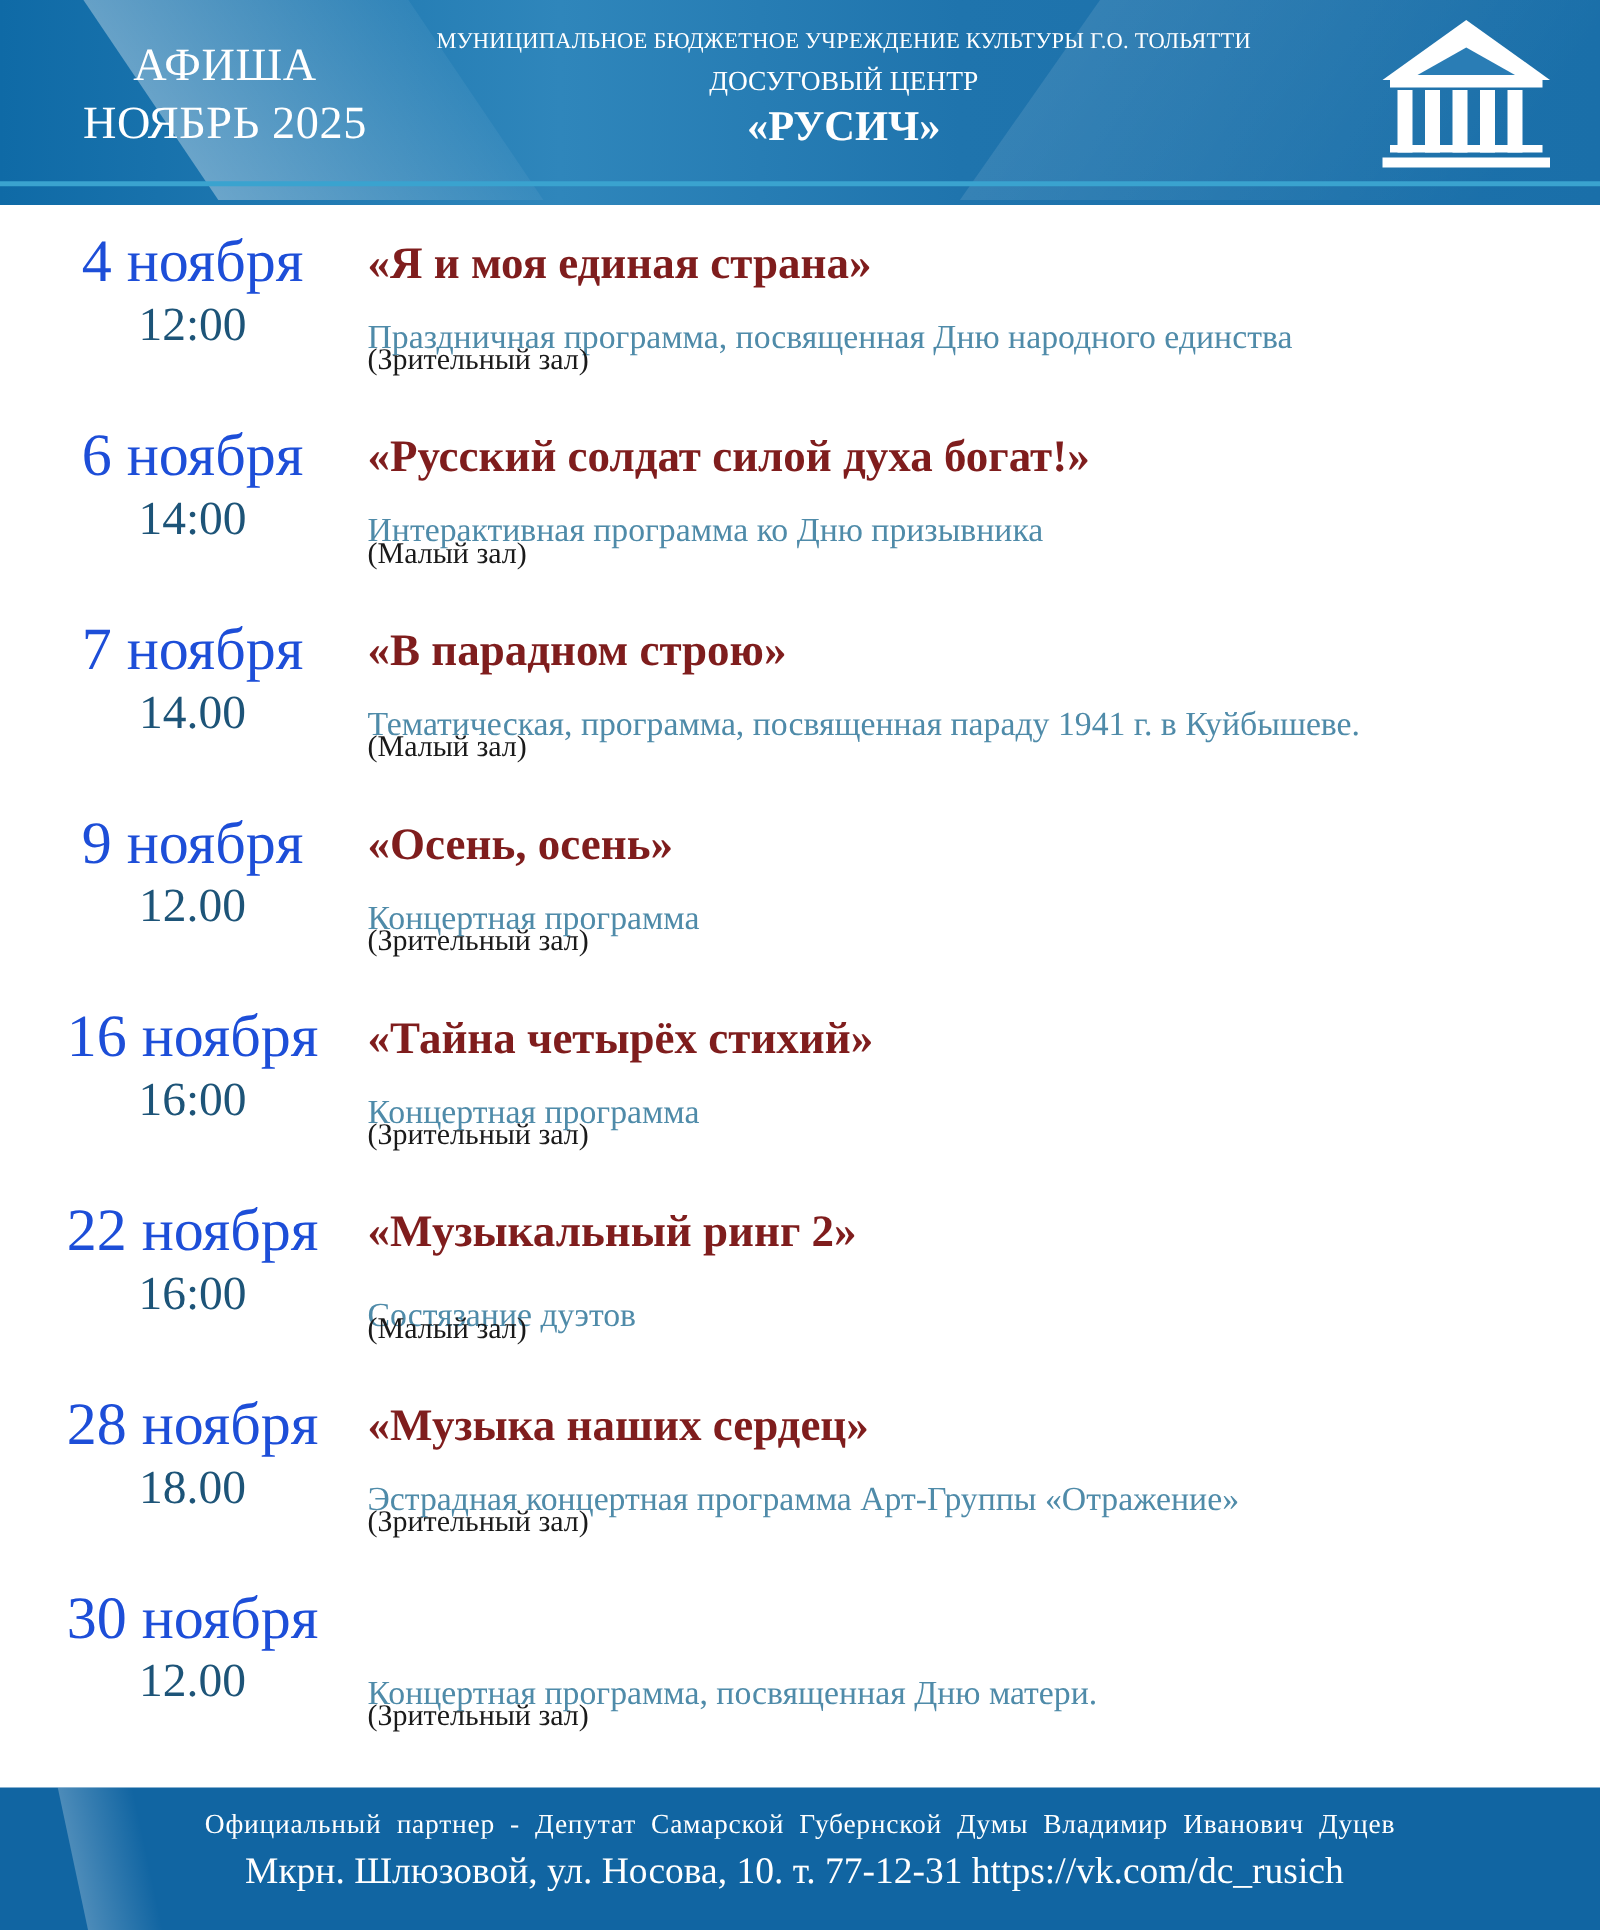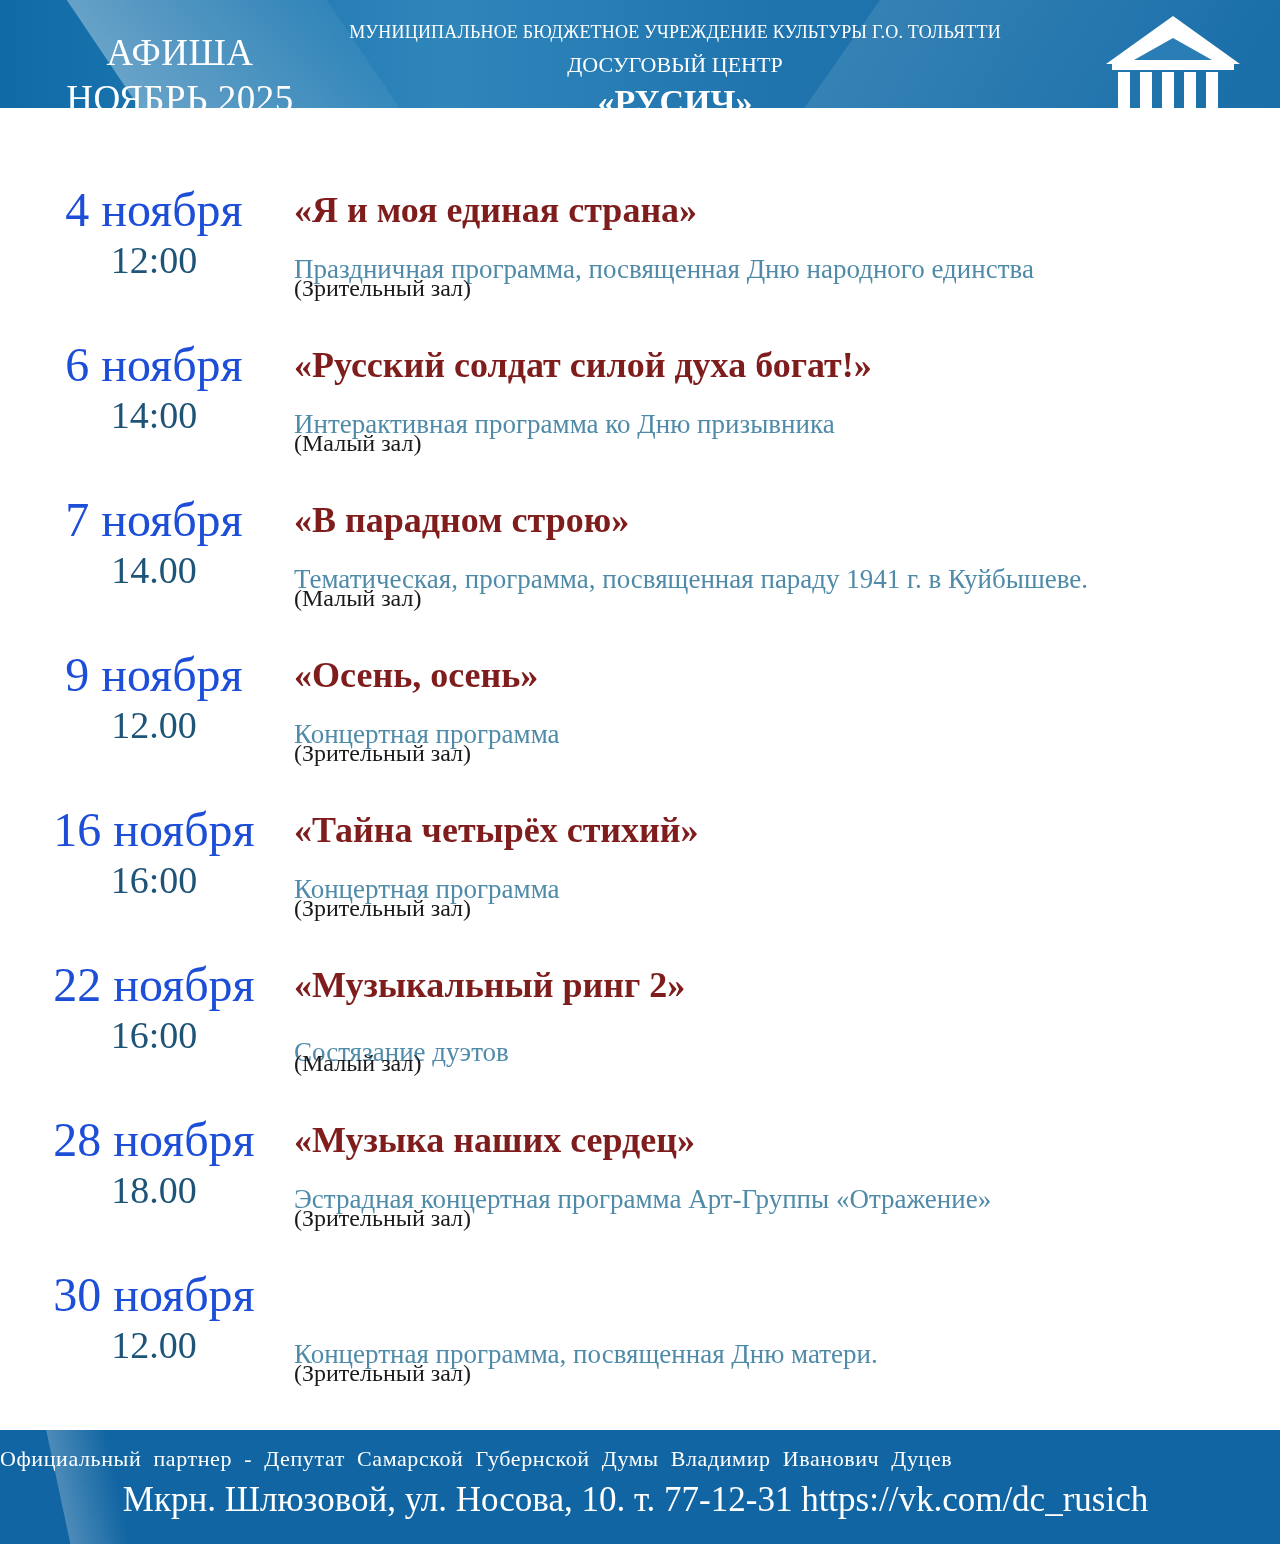--- a/index.html
+++ b/index.html
@@ -1,20 +1,20 @@
 <!DOCTYPE html>
 <html><head>
 <meta charset="utf-8">
 <style>
   * { margin: 0; padding: 0; box-sizing: border-box; }
   html, body { width: 1280px; height: 1544px; background: #ffffff; overflow: hidden; }
   body { font-family: "Liberation Serif", "DejaVu Serif", serif; position: relative; }
 
   .header {
-    position: absolute; left: 0; top: 0; width: 1280px; height: 108px;
+    position: absolute; left: 0; top: 0; width: 1280px; height: 164px;
     background: linear-gradient(90deg, #0f6aa6 0%, #2f86bb 35%, #1f74ad 60%, #1a6fa9 100%);
     overflow: hidden; color: #fff;
   }
   .header .sheen1 {
     position: absolute; left: 60px; top: -10px; width: 260px; height: 170px;
     background: linear-gradient(90deg, rgba(255,255,255,0.35), rgba(255,255,255,0.05));
     transform: skewX(34deg); transform-origin: top left;
   }
   .header .sheen2 {
     position: absolute; left: 880px; top: 0; width: 420px; height: 160px;
@@ -38,22 +38,22 @@
   .ev-title { position: absolute; left: 294px; top: 0; color: #7f1d1d; font-size: 36px; line-height: 50px; white-space: nowrap; font-weight: bold; }
   .ev-desc { position: absolute; left: 294px; top: 44px; color: #4f8ba9; font-size: 27px; line-height: 40px; white-space: nowrap; margin-top: 20px; }
   .ev-hall { position: absolute; left: 294px; top: 86px; color: #1a1a1a; font-size: 24px; line-height: 34px; white-space: nowrap; }
 
   .footer {
     position: absolute; left: 0; top: 1430px; width: 1280px; height: 114px;
     background: #1165a2; color: #fff; overflow: hidden;
   }
   .footer .sheen { position: absolute; left: 60px; top: 0; width: 60px; height: 130px;
     background: linear-gradient(90deg, rgba(255,255,255,0.25), rgba(255,255,255,0)); transform: skewX(12deg); }
-  .footer-line1 { position: absolute; left: 0; width: 1280px; top: 16px; text-align: left; font-size: 22px; word-spacing: 6px; letter-spacing: 0.6px; }
-  .footer-line2 { position: absolute; left: 0; width: 1271px; top: 50px; text-align: center; font-size: 35px; }
+  .footer-line1 { position: absolute; left: 0; width: 1280px; top: 16px; text-align: center; font-size: 22px; word-spacing: 6px; letter-spacing: 0.6px; }
+  .footer-line2 { position: absolute; left: 0; width: 1271px; top: 50px; text-align: center; font-size: 30px; }
 </style>
 </head>
 <body>
 
 <div class="header">
   <div class="sheen1"></div>
   <div class="sheen2"></div>
   <div class="afisha">
     <div>АФИША</div>
     <div>НОЯБРЬ 2025</div>

